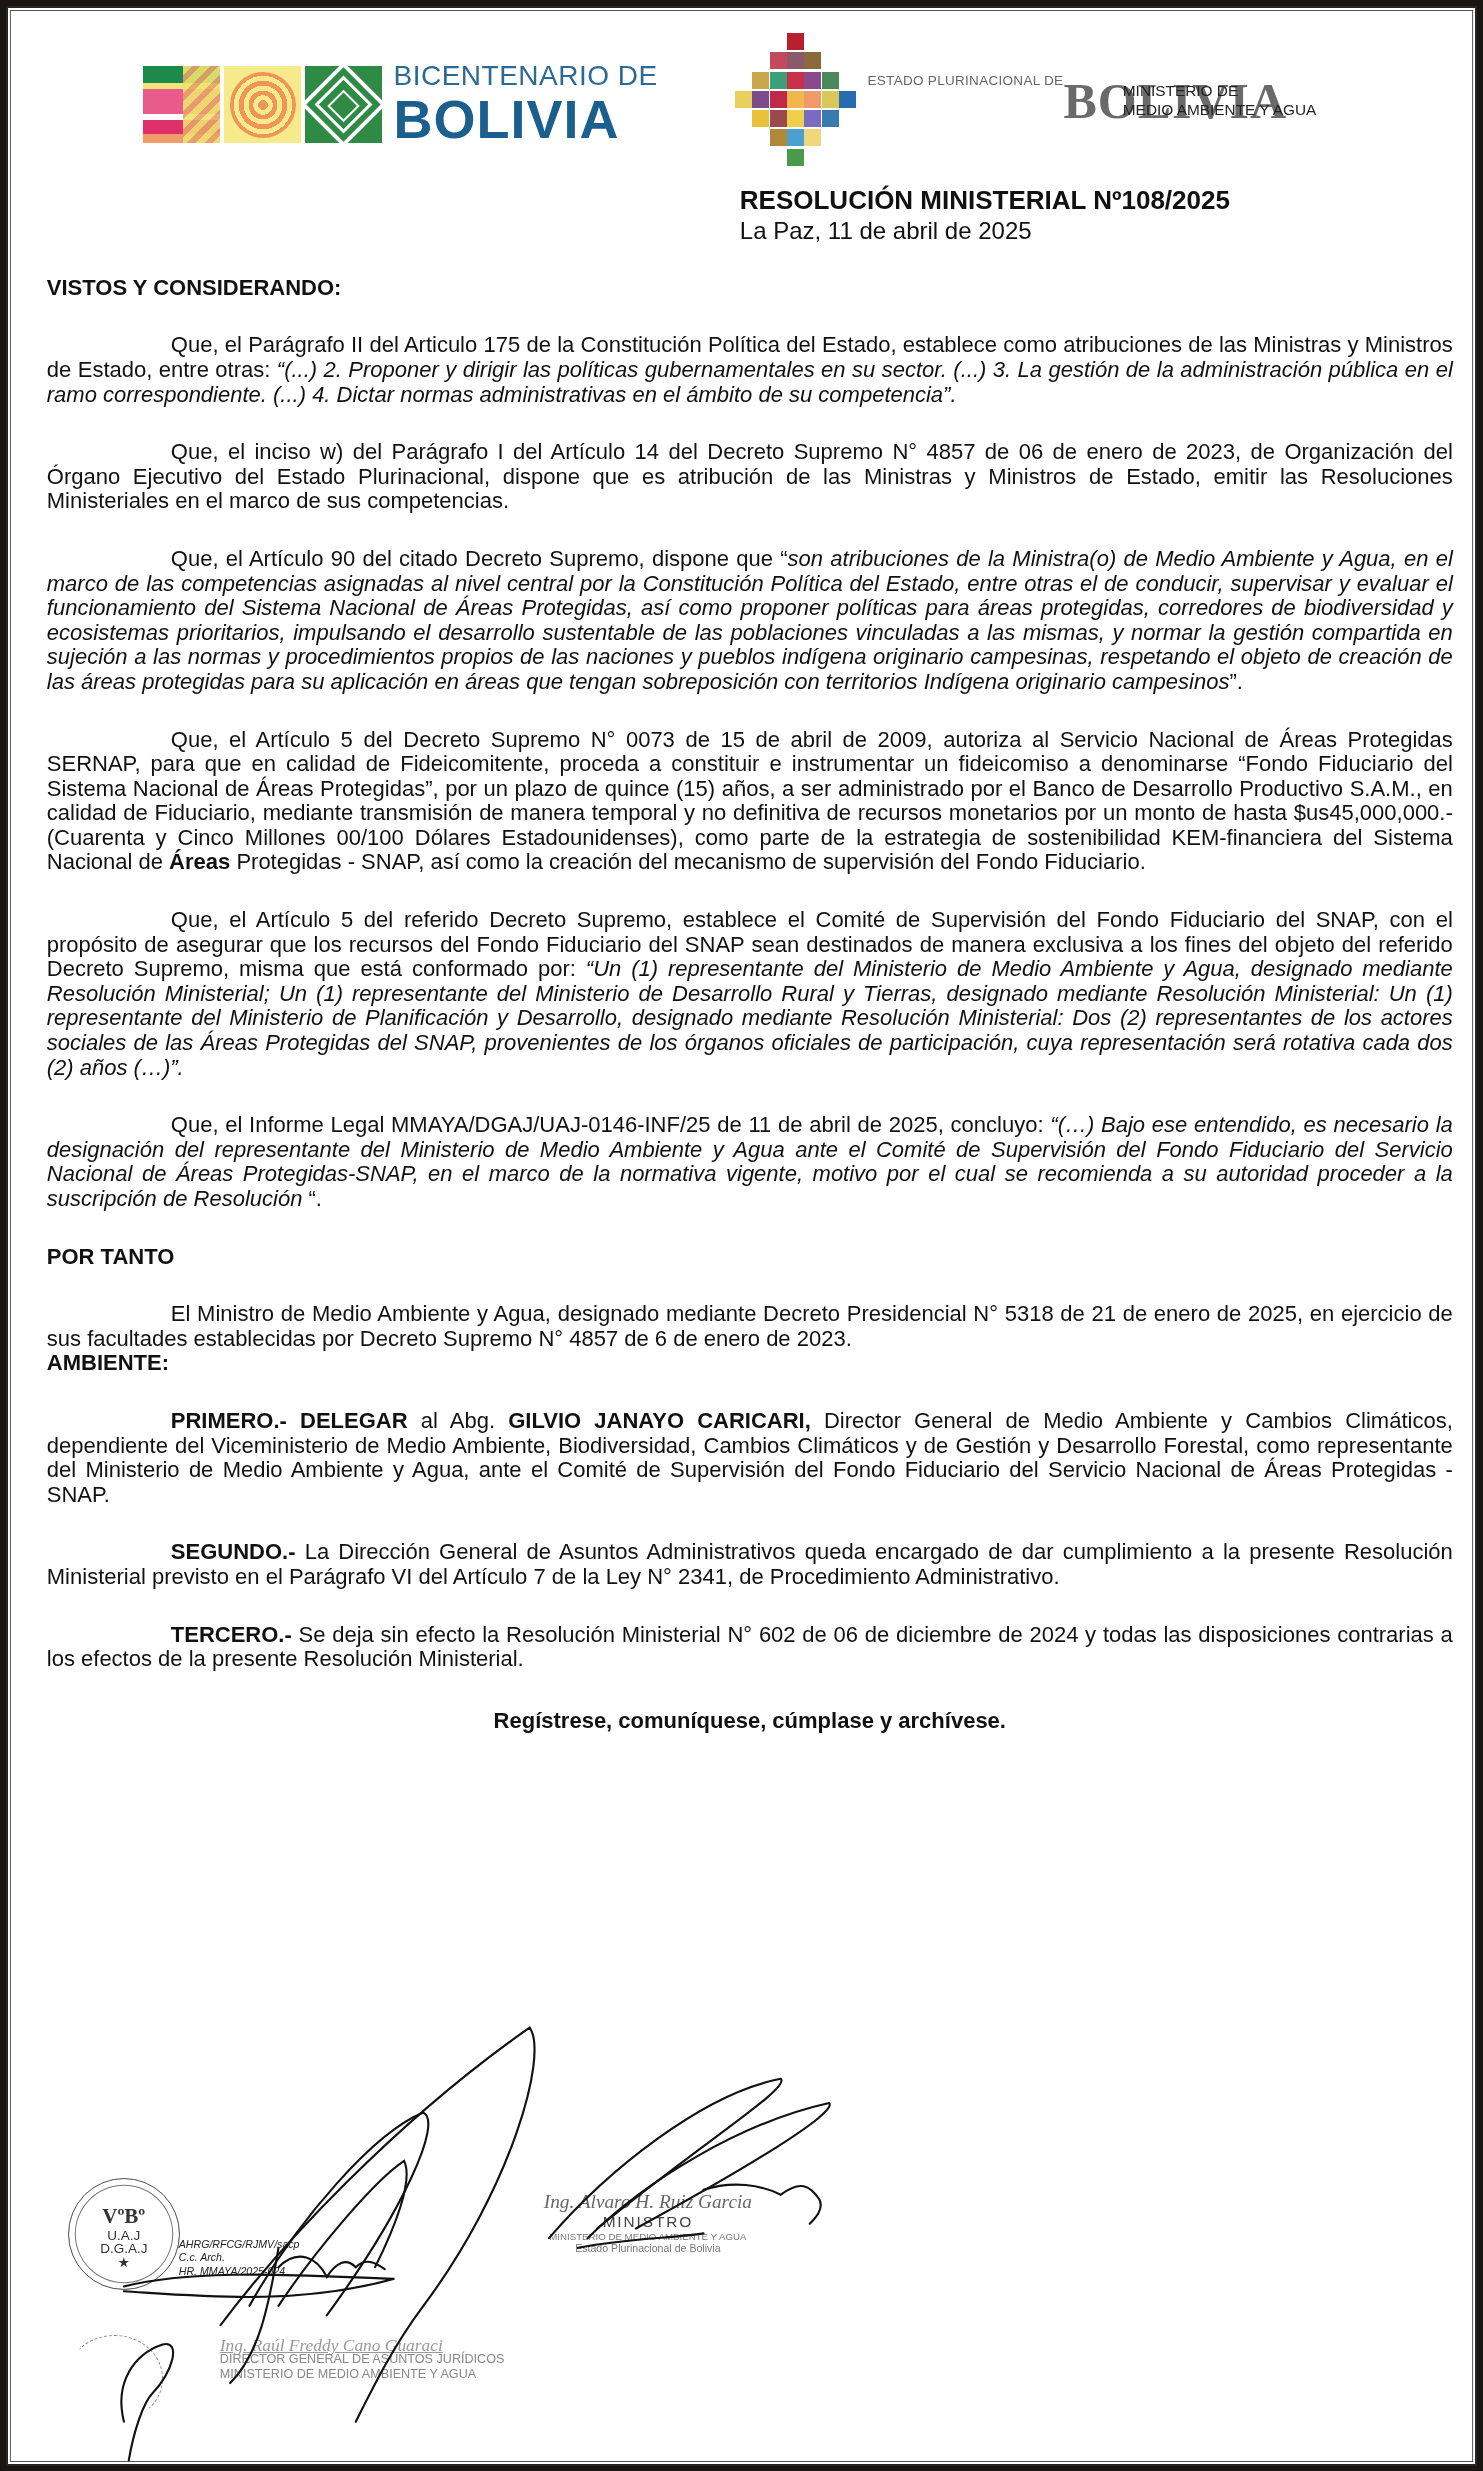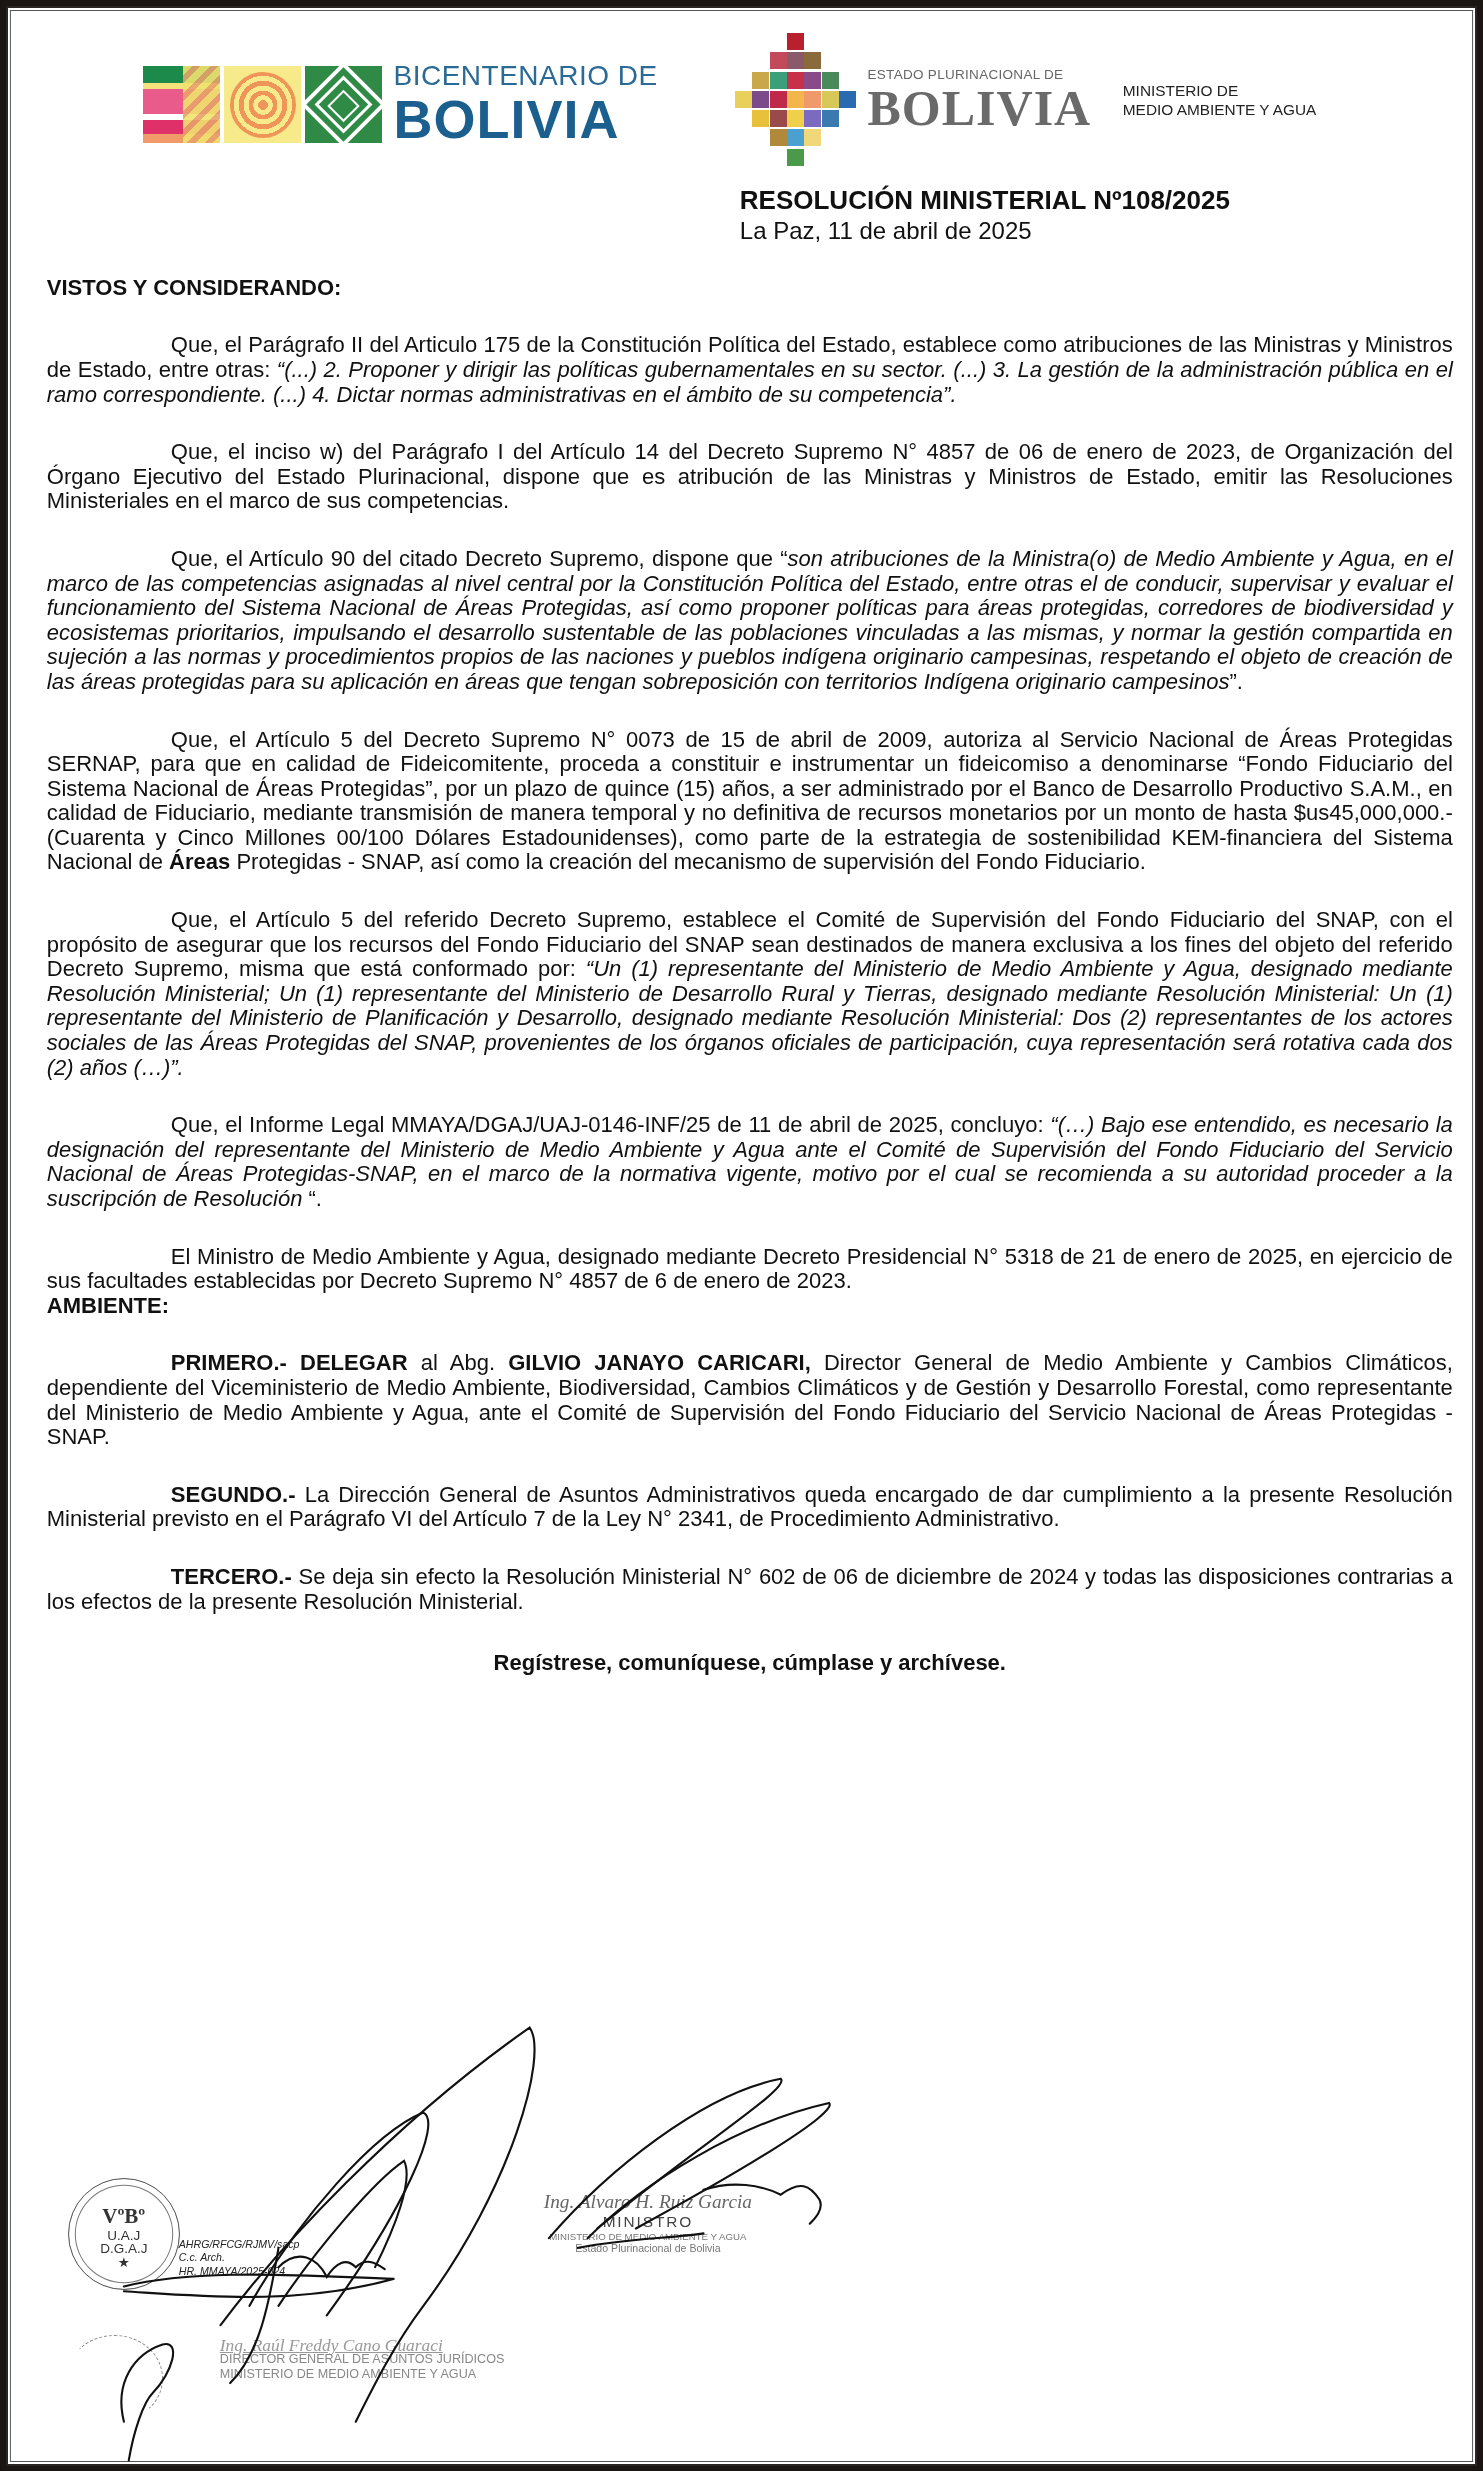--- a/index.html
+++ b/index.html
@@ -21,21 +21,21 @@
   .tile-3 { background: #2f8a45; display: flex; align-items: center; justify-content: center; }
   .tile-3 .diamond { width: 41px; height: 41px; transform: rotate(45deg); border: 3.9px solid #fff; box-shadow: 0 0 0 5.8px #2f8a45, 0 0 0 9.7px #fff; }
   .tile-3 .diamond::after { content: ""; display: block; margin: 6.8px; width: 19.3px; height: 19.3px; border: 2.9px solid #fff; }
   .bic-text { margin-left: 7.7px; display: flex; flex-direction: column; line-height: 1; }
   .bic-small { font-size: 28px; color: #2a6a95; font-weight: 300; letter-spacing: 0.5px; }
   .bic-big { font-size: 54px; color: #1b5f8f; font-weight: 700; letter-spacing: 1px; margin-top: 1.9px; }
 
   .logo-estado { position: absolute; left: 726px; top: 23px; display: flex; align-items: center; }
   .mosaic { width: 124px; height: 139px; position: relative; }
   .mosaic span { position: absolute; width: 17.4px; height: 17.4px; }
-  .estado-text { display: flex; flex-direction: column; margin-left: 9.7px; line-height: 1; }
+  .estado-text { display: flex; flex-direction: row; margin-left: 9.7px; line-height: 1; }
   .estado-small { font-size: 13.5px; color: #666; letter-spacing: 0.3px; }
   .estado-big { font-family: "Liberation Serif", serif; font-size: 50px; color: #6a6a6a; font-weight: 700; letter-spacing: 1px; margin-top: 1.9px; }
   .ministerio { position: absolute; left: 1115px; top: 73px; font-size: 15.4px; color: #222; line-height: 19.3px; }
 
   .res-title { position: absolute; left: 732px; top: 177px; font-size: 26px; font-weight: 700; }
   .res-date { position: absolute; left: 732px; top: 209px; font-size: 24px; }
 
   .content { position: absolute; left: 39px; top: 268px; width: 1406px; font-size: 22px; line-height: 24.6px; text-align: justify; }
   .content h2 { font-size: 22px; font-weight: 700; }
   .content p { text-indent: 124px; }
@@ -137,20 +137,21 @@
     </p>
 
     <p class="gap-l">
       <span>Que, el Artículo 5 del referido Decreto Supremo, establece el Comité de Supervisión del Fondo Fiduciario del SNAP, con el propósito de asegurar que los recursos del Fondo Fiduciario del SNAP sean destinados de manera exclusiva a los fines del objeto del referido Decreto Supremo, misma que está conformado por: </span><i>“Un (1) representante del Ministerio de Medio Ambiente y Agua, designado mediante Resolución Ministerial; Un (1) representante del Ministerio de Desarrollo Rural y Tierras, designado mediante Resolución Ministerial: Un (1) representante del Ministerio de Planificación y Desarrollo, designado mediante Resolución Ministerial: Dos (2) representantes de los actores sociales de las Áreas Protegidas del SNAP, provenientes de los órganos oficiales de participación, cuya representación será rotativa cada dos (2) años (…)”.</i>
     </p>
 
     <p class="gap-l">
       <span>Que, el Informe Legal MMAYA/DGAJ/UAJ-0146-INF/25 de 11 de abril de 2025, concluyo: </span><i>“(…) Bajo ese entendido, es necesario la designación del representante del Ministerio de Medio Ambiente y Agua ante el Comité de Supervisión del Fondo Fiduciario del Servicio Nacional de Áreas Protegidas-SNAP, en el marco de la normativa vigente, motivo por el cual se recomienda a su autoridad proceder a la suscripción de Resolución </i><span>“.</span>
     </p>
 
+    <h2 class="gap-l">POR TANTO</h2>
 
     <p class="gap-l">El Ministro de Medio Ambiente y Agua, designado mediante Decreto Presidencial N° 5318 de 21 de enero de 2025, en ejercicio de sus facultades establecidas por Decreto Supremo N° 4857 de 6 de enero de 2023.</p>
     <h2>AMBIENTE:</h2>
 
     <p class="gap-l">
       <b>PRIMERO.- DELEGAR</b><span> al Abg. </span><b>GILVIO JANAYO CARICARI,</b><span> Director General de Medio Ambiente y Cambios Climáticos, dependiente del Viceministerio de Medio Ambiente, Biodiversidad, Cambios Climáticos y de Gestión y Desarrollo Forestal, como representante del Ministerio de Medio Ambiente y Agua, ante el Comité de Supervisión del Fondo Fiduciario del Servicio Nacional de Áreas Protegidas - SNAP.</span>
     </p>
 
     <p class="gap-l">
       <b>SEGUNDO.-</b><span> La Dirección General de Asuntos Administrativos queda encargado de dar cumplimiento a la presente Resolución Ministerial previsto en el Parágrafo VI del Artículo 7 de la Ley N° 2341, de Procedimiento Administrativo.</span>

